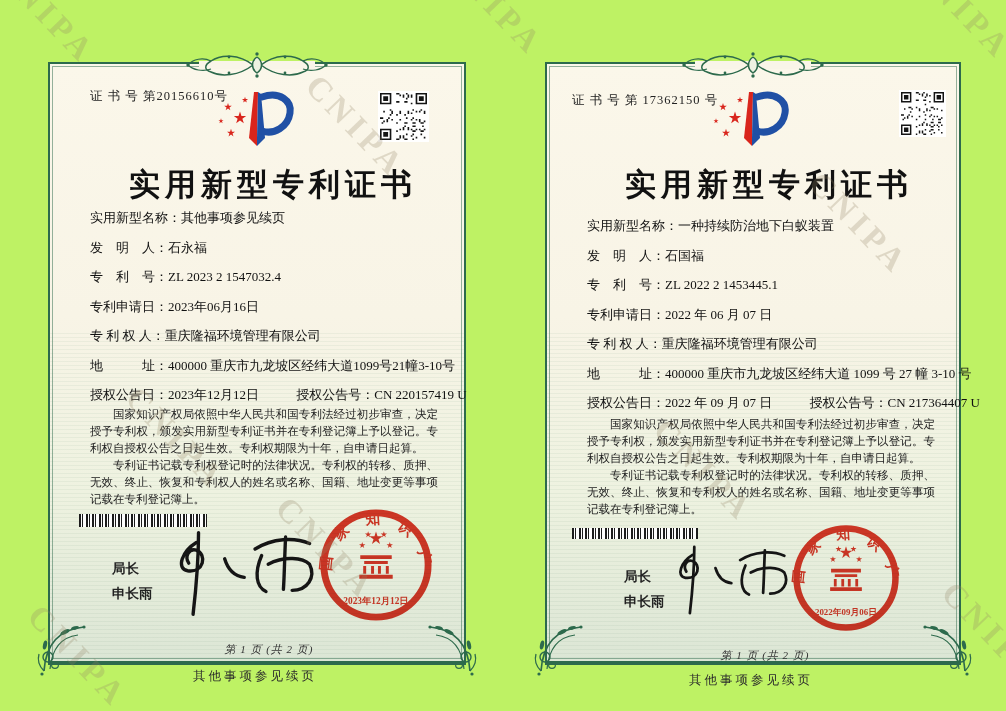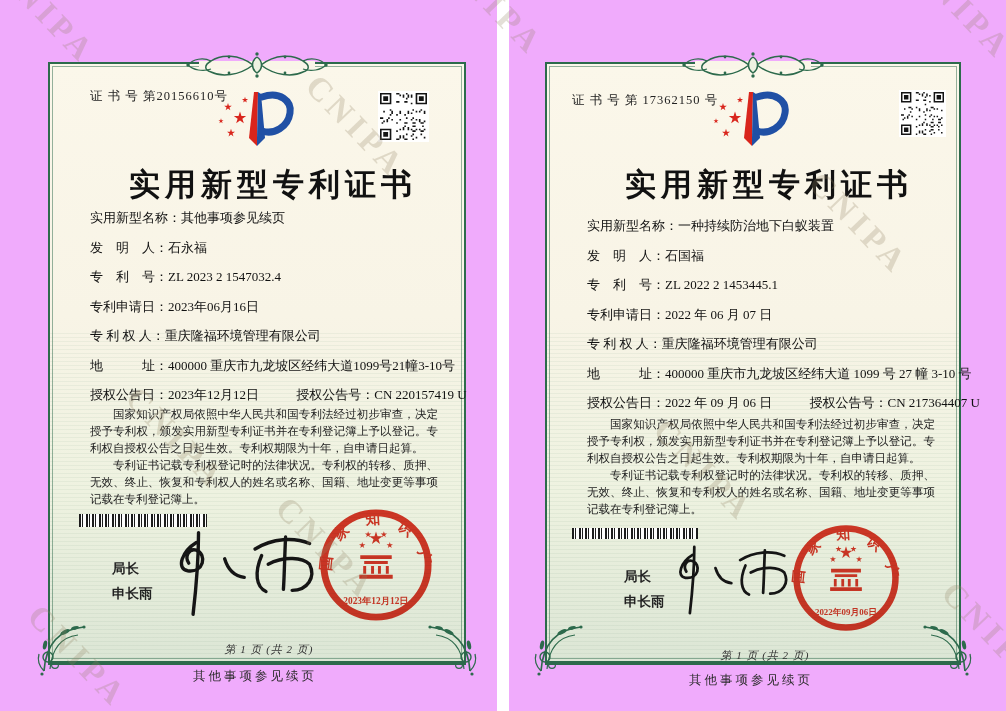--- a/index.html
+++ b/index.html
@@ -1,19 +1,19 @@
 <!DOCTYPE html>
 <html><head>
 <meta charset="utf-8">
 <style>
   html,body{margin:0;padding:0;background:#ffffff;}
   body{position:relative;width:1006px;height:711px;overflow:hidden;
        font-family:"Liberation Serif","DejaVu Serif",serif;color:#1c1c1c;}
 
-  .panel{position:absolute;top:0;height:711px;width:497px;background:#f0abfc;}
+  .panel{position:absolute;top:0;height:711px;width:547px;background:#bef264;}
   .panel-a{left:0;}
   .panel-b{left:509px;}
 
   
   .cert{position:absolute;top:62px;left:48px;width:414px;height:597px;
         border:2px solid #2d6a4c;border-bottom-width:4px;
         background:linear-gradient(180deg,#fbf7ea 0%,#f8f4e6 42%,#eef2e0 72%,#dce6d5 100%);}
   .panel-b .cert{left:36px;width:412px;}
   .cert::before{content:"";position:absolute;inset:2px;border:1px solid rgba(45,106,76,.5);pointer-events:none;}
   .cert::after{content:"";position:absolute;left:0;right:0;top:45%;bottom:0;
@@ -270,21 +270,21 @@
     <h1 class="title">实用新型专利证书</h1>
 
     <div class="rows">
       <div class="row"><span class="lbl">实用新型名称：</span><span class="val">一种持续防治地下白蚁装置</span></div>
       <div class="row"><span class="lbl">发　明　人：</span><span class="val">石国福</span></div>
       <div class="row"><span class="lbl">专　利　号：</span><span class="val">ZL 2022 2 1453445.1</span></div>
       <div class="row"><span class="lbl">专利申请日：</span><span class="val">2022 年 06 月 07 日</span></div>
       <div class="row"><span class="lbl">专 利 权 人：</span><span class="val">重庆隆福环境管理有限公司</span></div>
       <div class="row"><span class="lbl">地　　　址：</span><span class="val">400000 重庆市九龙坡区经纬大道 1099 号 27 幢 3-10 号</span></div>
       <div class="row row-grant">
-        <span class="pair1"><span class="lbl">授权公告日：</span><span class="val">2022 年 09 月 06 日</span></span>
+        <span class="pair1"><span class="lbl">授权公告日：</span><span class="val">2022 年 09 月 07 日</span></span>
         <span class="pair2"><span class="lbl">授权公告号：</span><span class="val">CN 217364407 U</span></span>
       </div>
     </div>
 
     <div class="legal">
       <p>国家知识产权局依照中华人民共和国专利法经过初步审查，决定授予专利权，颁发实用新型专利证书并在专利登记簿上予以登记。专利权自授权公告之日起生效。专利权期限为十年，自申请日起算。</p>
       <p>专利证书记载专利权登记时的法律状况。专利权的转移、质押、无效、终止、恢复和专利权人的姓名或名称、国籍、地址变更等事项记载在专利登记簿上。</p>
     </div>
 
     <div class="barcode"></div>

